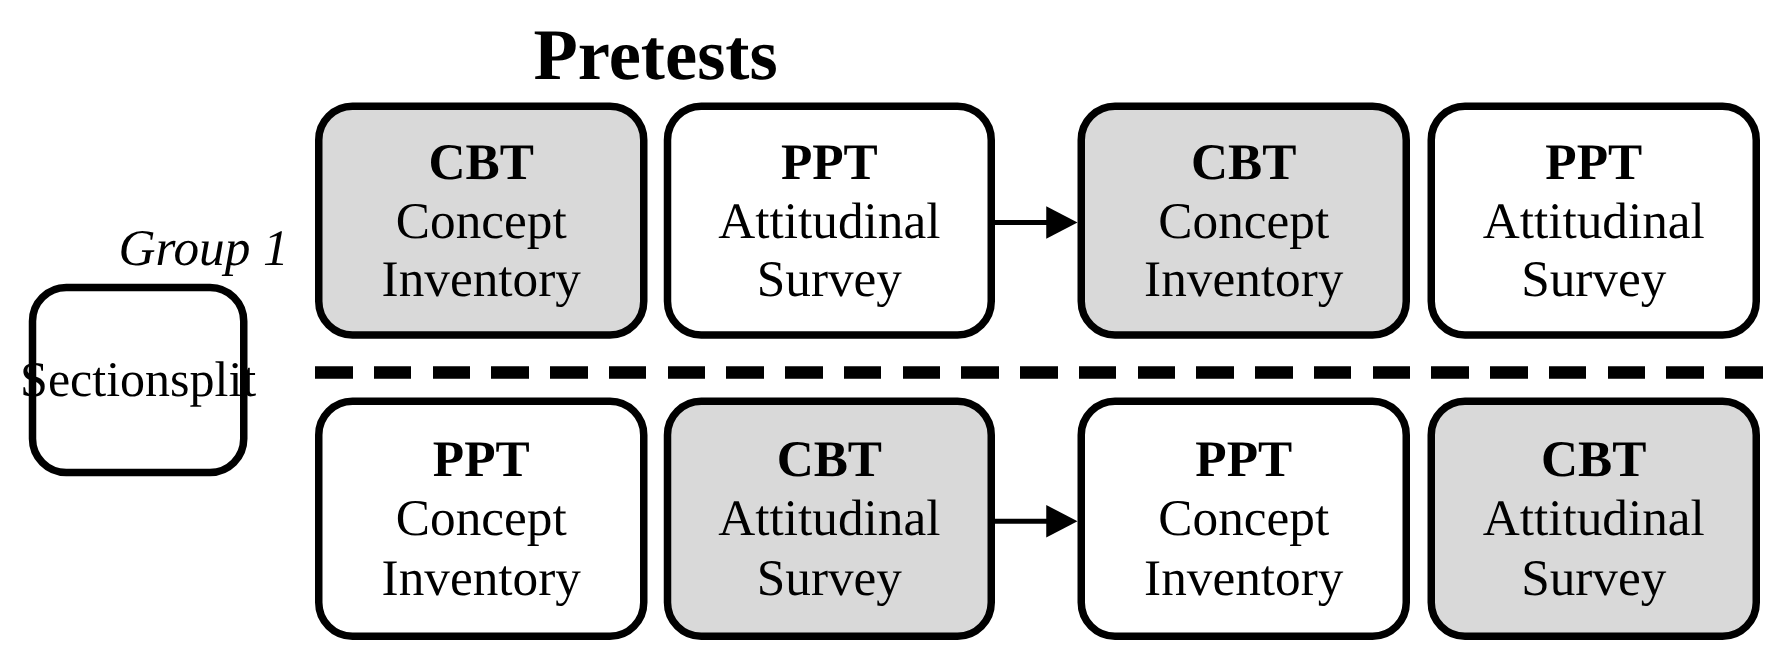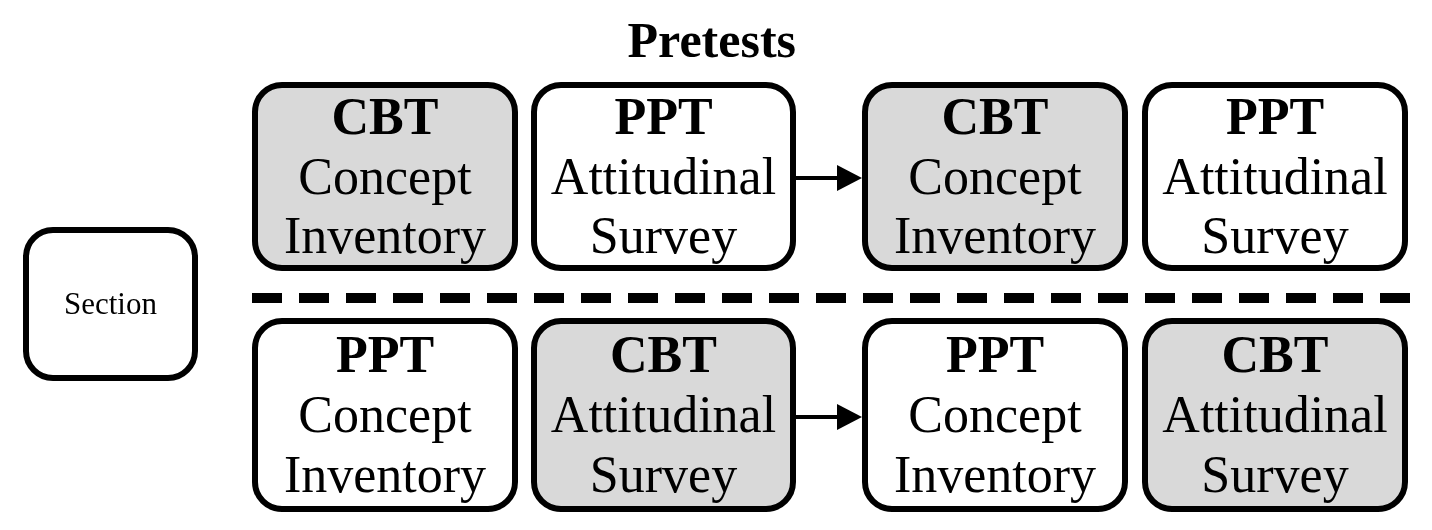--- a/index.html
+++ b/index.html
@@ -12,40 +12,40 @@
     width: 1432px;
     height: 530px;
     background: #ffffff;
     overflow: hidden;
     font-family: "Liberation Serif", "DejaVu Serif", serif;
     color: #000000;
   }
   .phase-header {
     position: absolute;
     top: 14px;
-    font-size: 50px;
+    font-size: 58px;
     font-weight: bold;
-    text-align: right;
+    text-align: center;
     line-height: 1.05;
     white-space: nowrap;
   }
   #pretests-header  { left: 253px; width: 543px; }
   #posttests-header { left: 862px; width: 546px; }
 
   .test-box {
     position: absolute;
     box-sizing: border-box;
     border: 6px solid #000000;
     border-radius: 30px;
     display: flex;
     flex-direction: column;
     align-items: center;
     justify-content: center;
     text-align: center;
-    font-size: 52px;
+    font-size: 41px;
     line-height: 1.15;
     background: #ffffff;
   }
   .row1 { top: 82px;  height: 189px; }
   .row2 { top: 318px; height: 194px; }
   .col1 { left: 252px;  width: 266px; }
   .col2 { left: 531px;  width: 265px; }
   .col3 { left: 862px;  width: 266px; }
   .col4 { left: 1142px; width: 266px; }
   .test-title { font-weight: bold; }
@@ -70,21 +70,21 @@
     height: 154px;
     box-sizing: border-box;
     border: 6px solid #000000;
     border-radius: 30px;
     background: #ffffff;
     display: flex;
     flex-direction: row;
     align-items: center;
     justify-content: center;
     text-align: center;
-    font-size: 31px;
+    font-size: 40px;
     line-height: 1.2;
   }
 
   #section-divider {
     position: absolute;
     left: 252px;
     top: 293px;
     width: 1160px;
     height: 10px;
     background: repeating-linear-gradient(90deg,
@@ -101,23 +101,25 @@
   #arrow-group1 { top: 162px; }
   #arrow-group2 { top: 401px; }
 </style>
 </head>
 <body>
 
 <div id="canvas">
 
   <div id="pretests-header" class="phase-header">Pretests</div>
 
+  <div id="group1-label" class="group-label">Group 1</div>
 
   <div id="section-split-box">
     <span>Section</span>
+    <span>split</span>
   </div>
 
   <div class="test-box row1 col1" style="background-color: rgb(217, 217, 217);">
     <span class="test-title">CBT</span>
     <span>Concept</span>
     <span>Inventory</span>
   </div>
   <div class="test-box row1 col2" style="background-color: rgb(255, 255, 255);">
     <span class="test-title">PPT</span>
     <span>Attitudinal</span>

